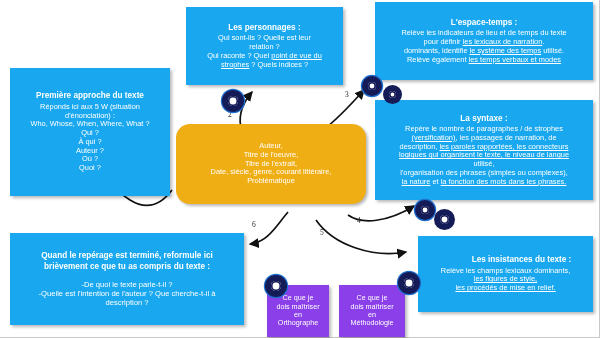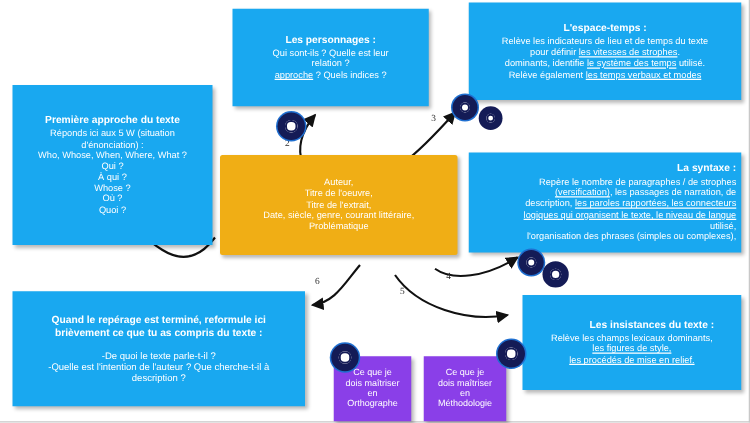--- a/index.html
+++ b/index.html
@@ -23,37 +23,37 @@
     color:#ffffff;
     text-align:center;
     box-shadow:2px 2px 3px rgba(0,0,0,0.28);
     display:flex;
     flex-direction:column;
     align-items:center;
     justify-content:center;
     line-height:1.18;
   }
   .blue{background:#19A8F0;}
-  .orange{background:#F0AE15;border-radius:2px;}
+  .orange{background:#F0AE15;border-radius:14px;}
   .purple{background:#8A3FE8;text-align:center;}
   .node .ttl{font-weight:bold;display:block;}
   .node .bd{display:block;}
   .u{text-decoration:underline;}
 
   
   #n-premiere{left:10px;top:68px;width:160px;height:128px;font-size:7.4px;padding:4px 18px;}
   #n-premiere .ttl{font-size:8.2px;margin-bottom:2px;}
 
   #n-personnages{left:186px;top:7px;width:157px;height:78px;font-size:7.4px;padding:4px 5px;}
   #n-personnages .ttl{font-size:8.2px;margin-bottom:2px;}
 
   #n-espace{left:375px;top:2px;width:218px;height:78px;font-size:7.4px;padding:4px 5px;}
   #n-espace .ttl{font-size:8.2px;margin-bottom:2px;}
 
-  #n-syntaxe{left:375px;top:122px;width:218px;height:80px;font-size:7.4px;padding:3px 4px;align-items:flex-end;}
+  #n-syntaxe{left:375px;top:100px;width:218px;height:100px;font-size:7.4px;padding:3px 4px;}
   #n-syntaxe .ttl{font-size:8.2px;margin-bottom:2px;}
 
   #n-centre{left:176px;top:124px;width:190px;height:80px;font-size:7.4px;padding:4px 6px;}
 
   #n-quand{left:10px;top:233px;width:234px;height:92px;font-size:7.6px;padding:5px 17px;}
   #n-quand .ttl{font-size:8.2px;line-height:1.35;}
   #n-quand .gap{height:9px;}
 
   #n-insistances{left:418px;top:236px;width:175px;height:76px;font-size:7.4px;padding:4px 5px;}
   #n-insistances .ttl{font-size:8.2px;margin-bottom:2px;padding-left:32px;}
@@ -133,48 +133,50 @@
   <span class="anum" id="num5">5</span>
   <span class="anum" id="num6">6</span>
 
   <div class="node blue" id="n-premiere">
     <span class="ttl">Première approche du texte</span>
     <span class="bd">Réponds ici aux 5 W (situation</span>
     <span class="bd">d'énonciation) :</span>
     <span class="bd">Who, Whose, When, Where, What ?</span>
     <span class="bd">Qui ?</span>
     <span class="bd">À qui ?</span>
-    <span class="bd">Whose ?</span>
+    <span class="bd">Auteur ?</span>
     <span class="bd">Où ?</span>
     <span class="bd">Quoi ?</span>
   </div>
 
   <div class="node blue" id="n-personnages">
     <span class="ttl">Les personnages :</span>
     <span class="bd">Qui sont-ils ? Quelle est leur</span>
     <span class="bd">relation ?</span>
-    <span class="bd"><span class="u">approche</span><span> ? Quels indices ?</span></span>
+    <span class="bd"><span>Qui raconte ? Quel </span><span class="u">point de vue du</span></span>
+    <span class="bd"><span class="u">strophes</span><span> ? Quels indices ?</span></span>
   </div>
 
   <div class="node blue" id="n-espace">
     <span class="ttl">L'espace-temps :</span>
     <span class="bd">Relève les indicateurs de lieu et de temps du texte</span>
-    <span class="bd"><span>pour définir </span><span class="u">les vitesses de strophes</span><span>.</span></span>
+    <span class="bd"><span>pour définir </span><span class="u">les lexicaux de narration</span><span>.</span></span>
     <span class="bd"><span>dominants, identifie </span><span class="u">le système des temps</span><span> utilisé.</span></span>
     <span class="bd"><span>Relève également </span><span class="u">les temps verbaux et modes</span></span>
   </div>
 
   <div class="node blue" id="n-syntaxe">
     <span class="ttl">La syntaxe :</span>
     <span class="bd">Repère le nombre de paragraphes / de strophes</span>
     <span class="bd"><span class="u">(versification)</span><span>, les passages de narration, de</span></span>
     <span class="bd"><span>description, </span><span class="u">les paroles rapportées, les connecteurs</span></span>
     <span class="bd u">logiques qui organisent le texte, le niveau de langue</span>
     <span class="bd">utilisé,</span>
     <span class="bd">l'organisation des phrases (simples ou complexes),</span>
+    <span class="bd"><span class="u">la nature</span><span> et </span><span class="u">la fonction des mots dans les phrases.</span></span>
   </div>
 
   <div class="node orange" id="n-centre">
     <span class="bd">Auteur,</span>
     <span class="bd">Titre de l'oeuvre,</span>
     <span class="bd">Titre de l'extrait,</span>
     <span class="bd">Date, siècle, genre, courant littéraire,</span>
     <span class="bd">Problématique</span>
   </div>
 

